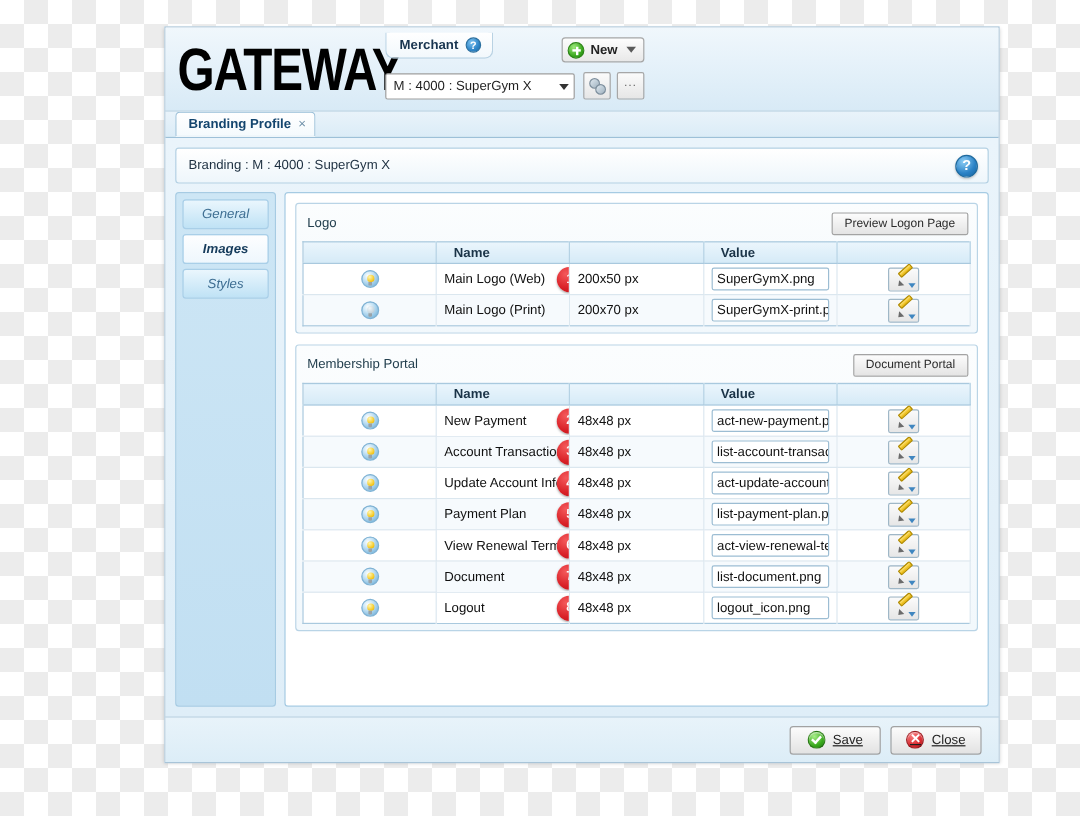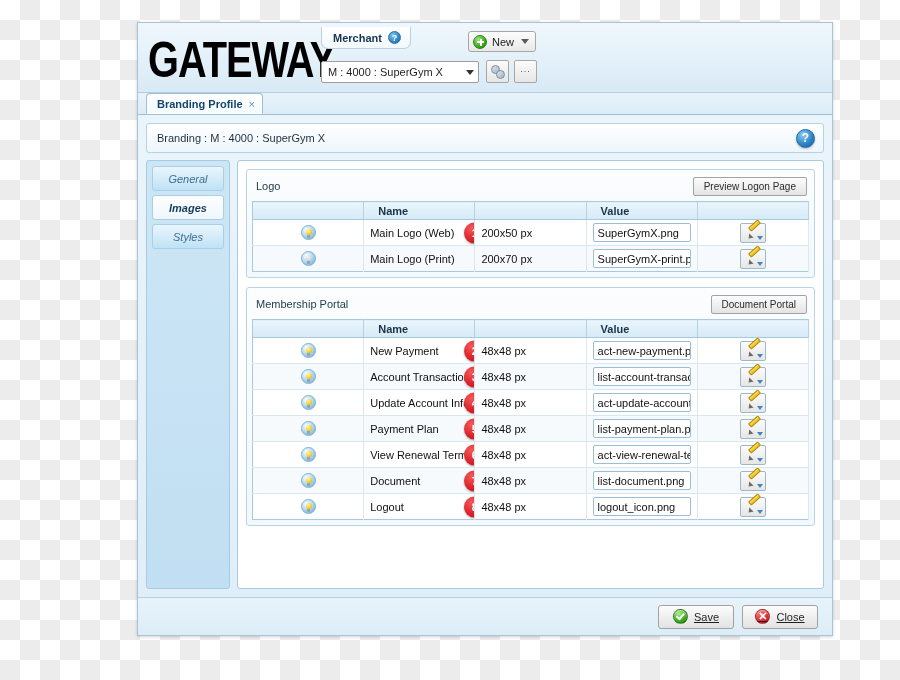--- a/index.html
+++ b/index.html
@@ -103,21 +103,21 @@
   }
   .mag::before { width: 7px; height: 7px; left: 0; top: 0; }
   .mag::after  { width: 7px; height: 7px; left: 5px; top: 5px; }
 
   .new-btn {
     position: absolute; left: 330px; top: 8px;
     height: 21px; padding: 0 6px 0 4px;
     background: linear-gradient(to bottom, #fdfdfd, #e8e8e8);
     border: 1px solid #a7a7a7; border-radius: 3px;
     display: flex; align-items: center; gap: 5px;
-    font-size: 11px; color: #222; font-weight: normal;
+    font-size: 11px; color: #222; font-weight: bold;
   }
   .plus-circle {
     width: 14px; height: 14px; border-radius: 50%;
     background: radial-gradient(circle at 35% 28%, #9ce87a, #3aa81e 62%, #1f7d10);
     border: 1px solid #2b8415;
     position: relative;
   }
   .plus-circle::before, .plus-circle::after {
     content: ""; position: absolute; background: #fff;
   }

